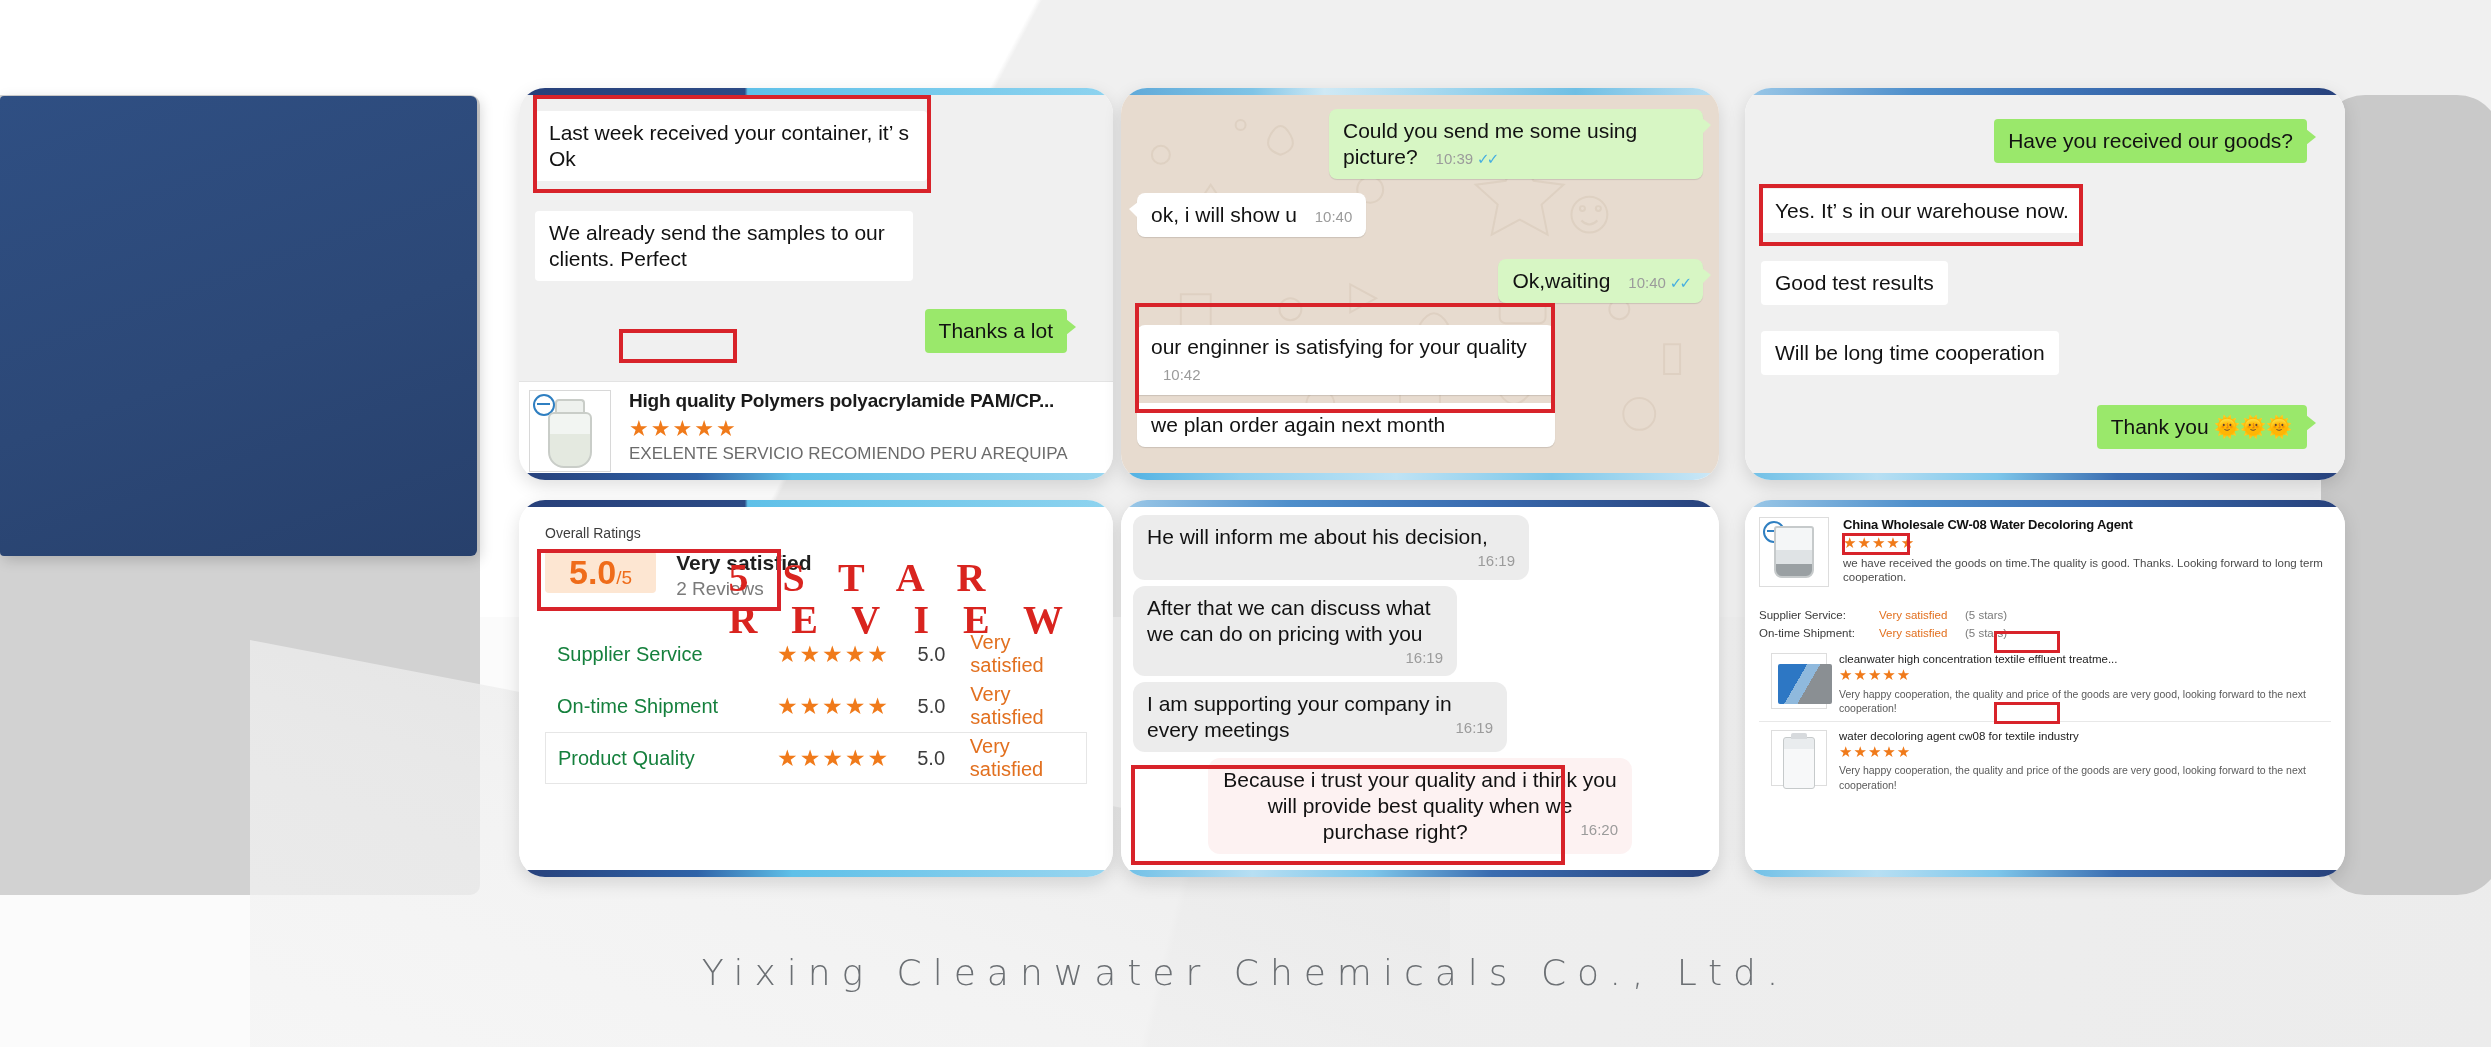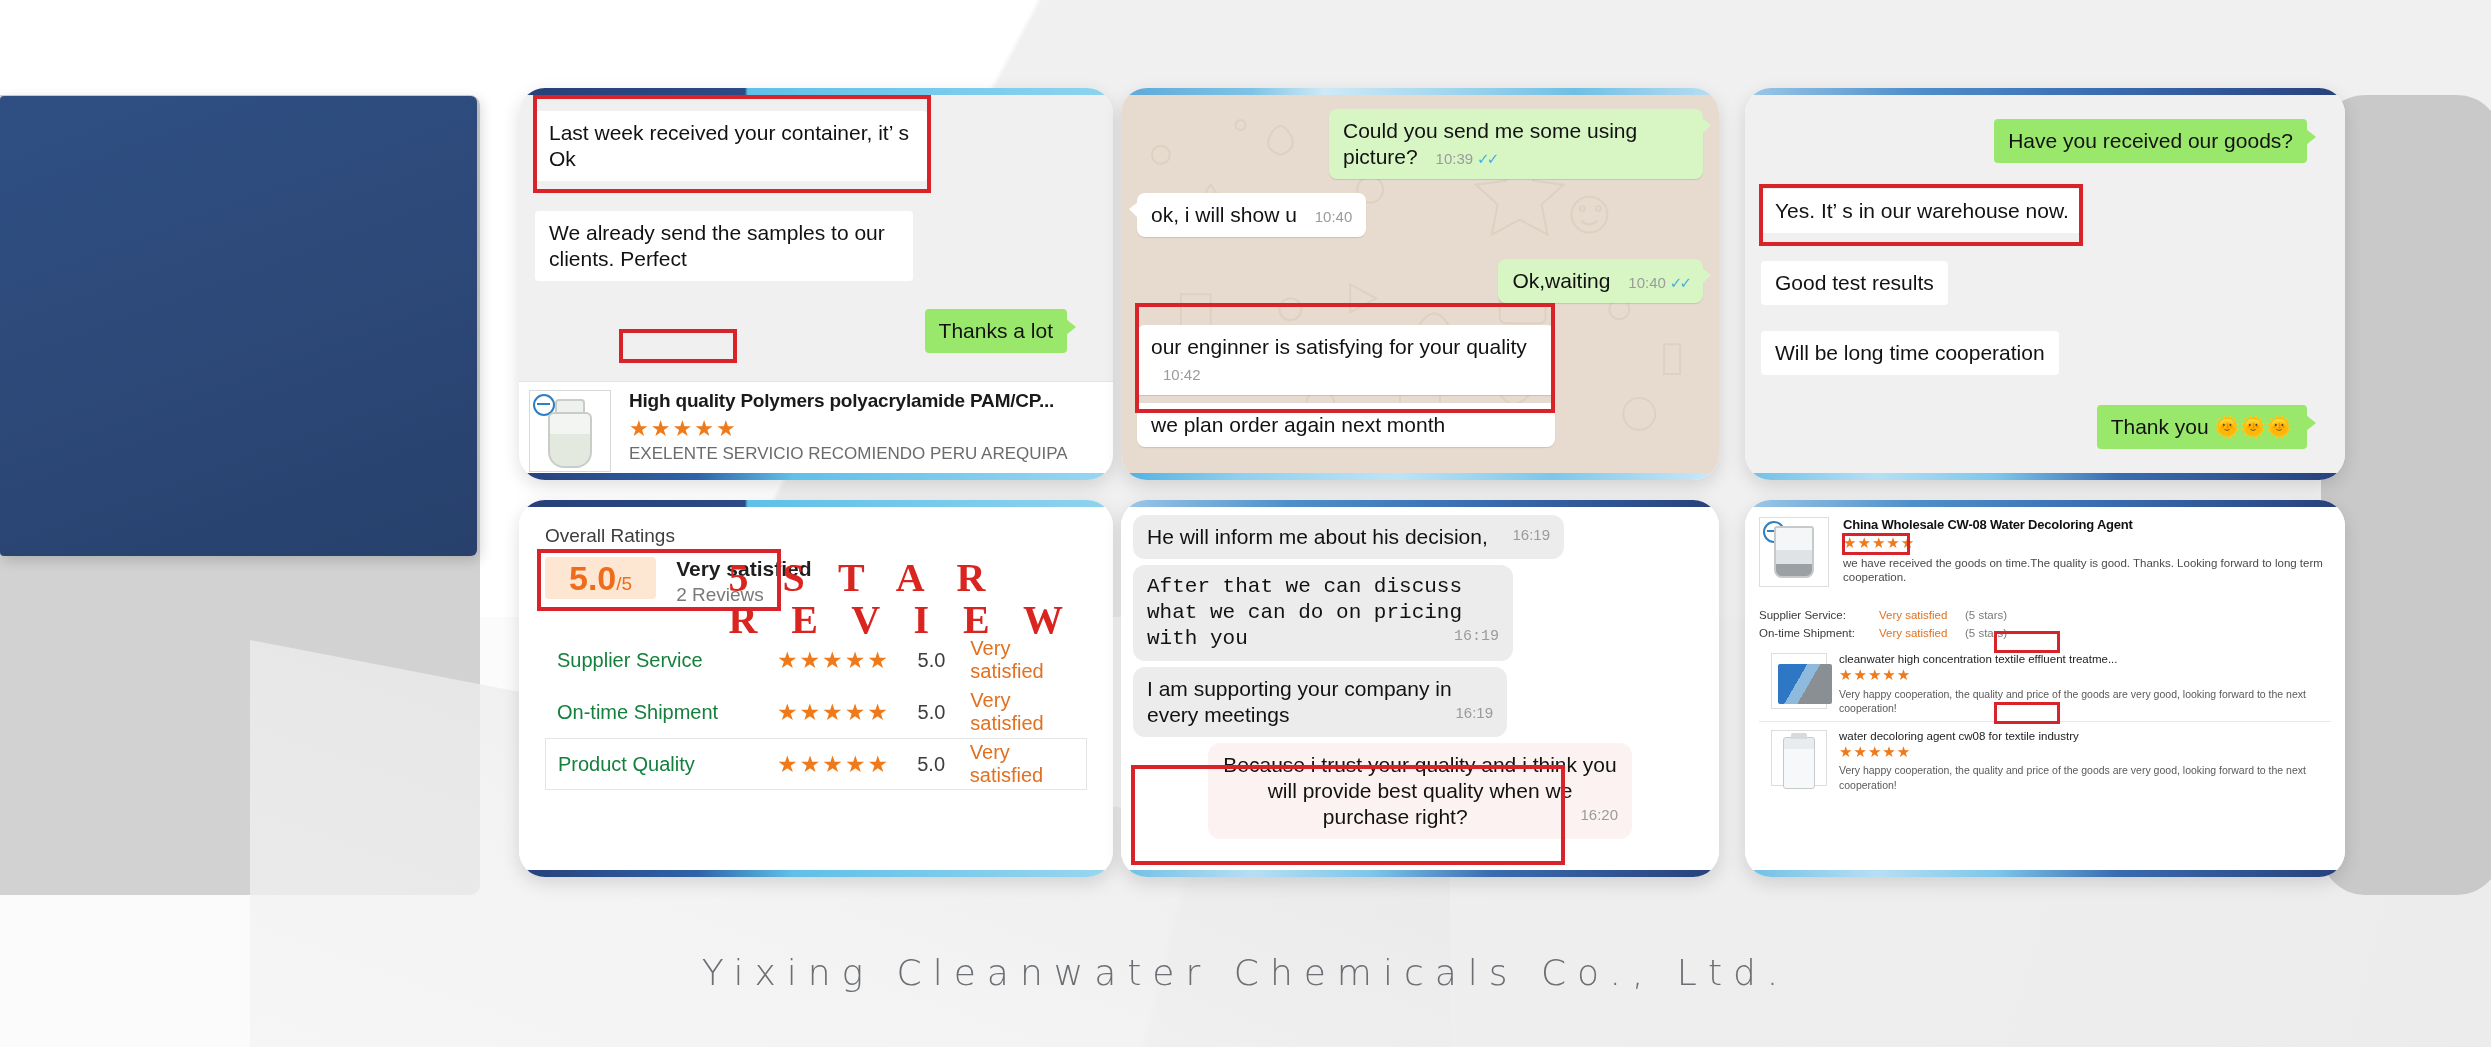--- a/index.html
+++ b/index.html
@@ -91,21 +91,21 @@
   .flask .body{position:absolute;left:50%;transform:translateX(-50%);top:13px;width:40px;height:52px;
     border:2px solid #c9cdc8;border-radius:6px 6px 16px 16px;background:linear-gradient(#f2f5f2 0 38%,#e4e9e0 38% 100%);}
   .prodinfo{flex:1;padding-left:18px;min-width:0;}
   .prodtitle{font-size:19px;font-weight:bold;color:#1a1a1a;white-space:nowrap;overflow:hidden;
     text-overflow:ellipsis;letter-spacing:-.2px;}
   .stars{color:#f07a1a;font-size:22px;letter-spacing:2px;line-height:1;}
   .prodsub{font-size:17px;color:#6b6b6b;margin-top:4px;white-space:nowrap;overflow:hidden;text-overflow:ellipsis;}
 
   
   .ratings{position:absolute;inset:0;background:#fff;padding:18px 26px;box-sizing:border-box;}
-  .rat-head{font-size:19px;color:#3d3d3d;margin-bottom:10px;}
+  .rat-head{font-size:14px;color:#3d3d3d;margin-bottom:10px;}
   .rat-top{display:flex;align-items:flex-start;}
   .score-chip{background:#fde6d2;border-radius:4px;padding:4px 24px;display:inline-block;}
   .score-num{font-size:34px;color:#ef6c1a;font-weight:bold;line-height:1;}
   .score-den{font-size:19px;color:#ef6c1a;}
   .score-txt{margin-left:20px;}
   .score-lab{font-size:21px;font-weight:bold;color:#1f1f1f;}
   .score-rev{font-size:19px;color:#7a7a7a;margin-top:3px;}
   .fivestar{position:absolute;right:38px;top:50px;color:#d9241f;font-weight:bold;
     font-size:40px;letter-spacing:12px;line-height:1.05;text-align:left;font-family:"Liberation Serif",serif;}
   .rat-rows{margin-top:28px;}
@@ -360,28 +360,28 @@
   </div>
   <div class="bar b1" style="position:absolute;bottom:0;left:0;"></div>
 </div>
 
 <div class="card" id="card5" style="left:1121px;top:500px;width:598px;height:377px;">
   <div class="bar t3"></div>
   <div class="card-body">
     <div class="chat ios" style="padding:6px 12px;">
 
       <div class="row-l" style="margin-top:2px;">
-        <span class="bubble bub-ios" style="width:431px;">
+        <span class="bubble bub-ios" style="width:396px;">
           <span>He will inform me about his decision,</span>
           <span class="ts" style="float:right;margin-top:2px;">16:19</span>
         </span>
       </div>
 
       <div class="row-l" style="margin-top:6px;">
-        <span class="bubble bub-ios" style="width:380px;font-family:Liberation Mono, monospace;">
+        <span class="bubble bub-ios" style="width:324px;">
           <span>After that we can discuss what we can do on pricing with you</span>
           <span class="ts" style="float:right;margin-top:2px;">16:19</span>
         </span>
       </div>
 
       <div class="row-l" style="margin-top:6px;">
         <span class="bubble bub-ios" style="width:374px;">
           <span>I am supporting your company in every meetings</span>
           <span class="ts" style="float:right;margin-top:2px;">16:19</span>
         </span>

